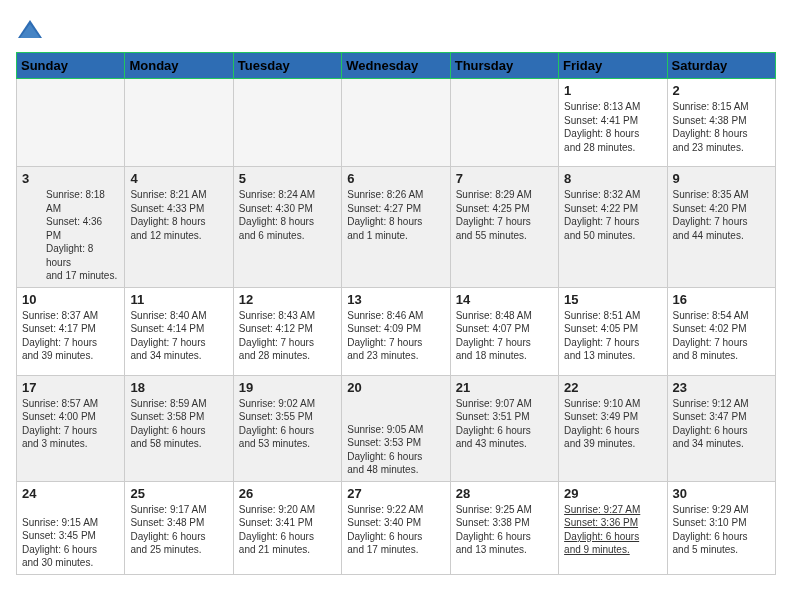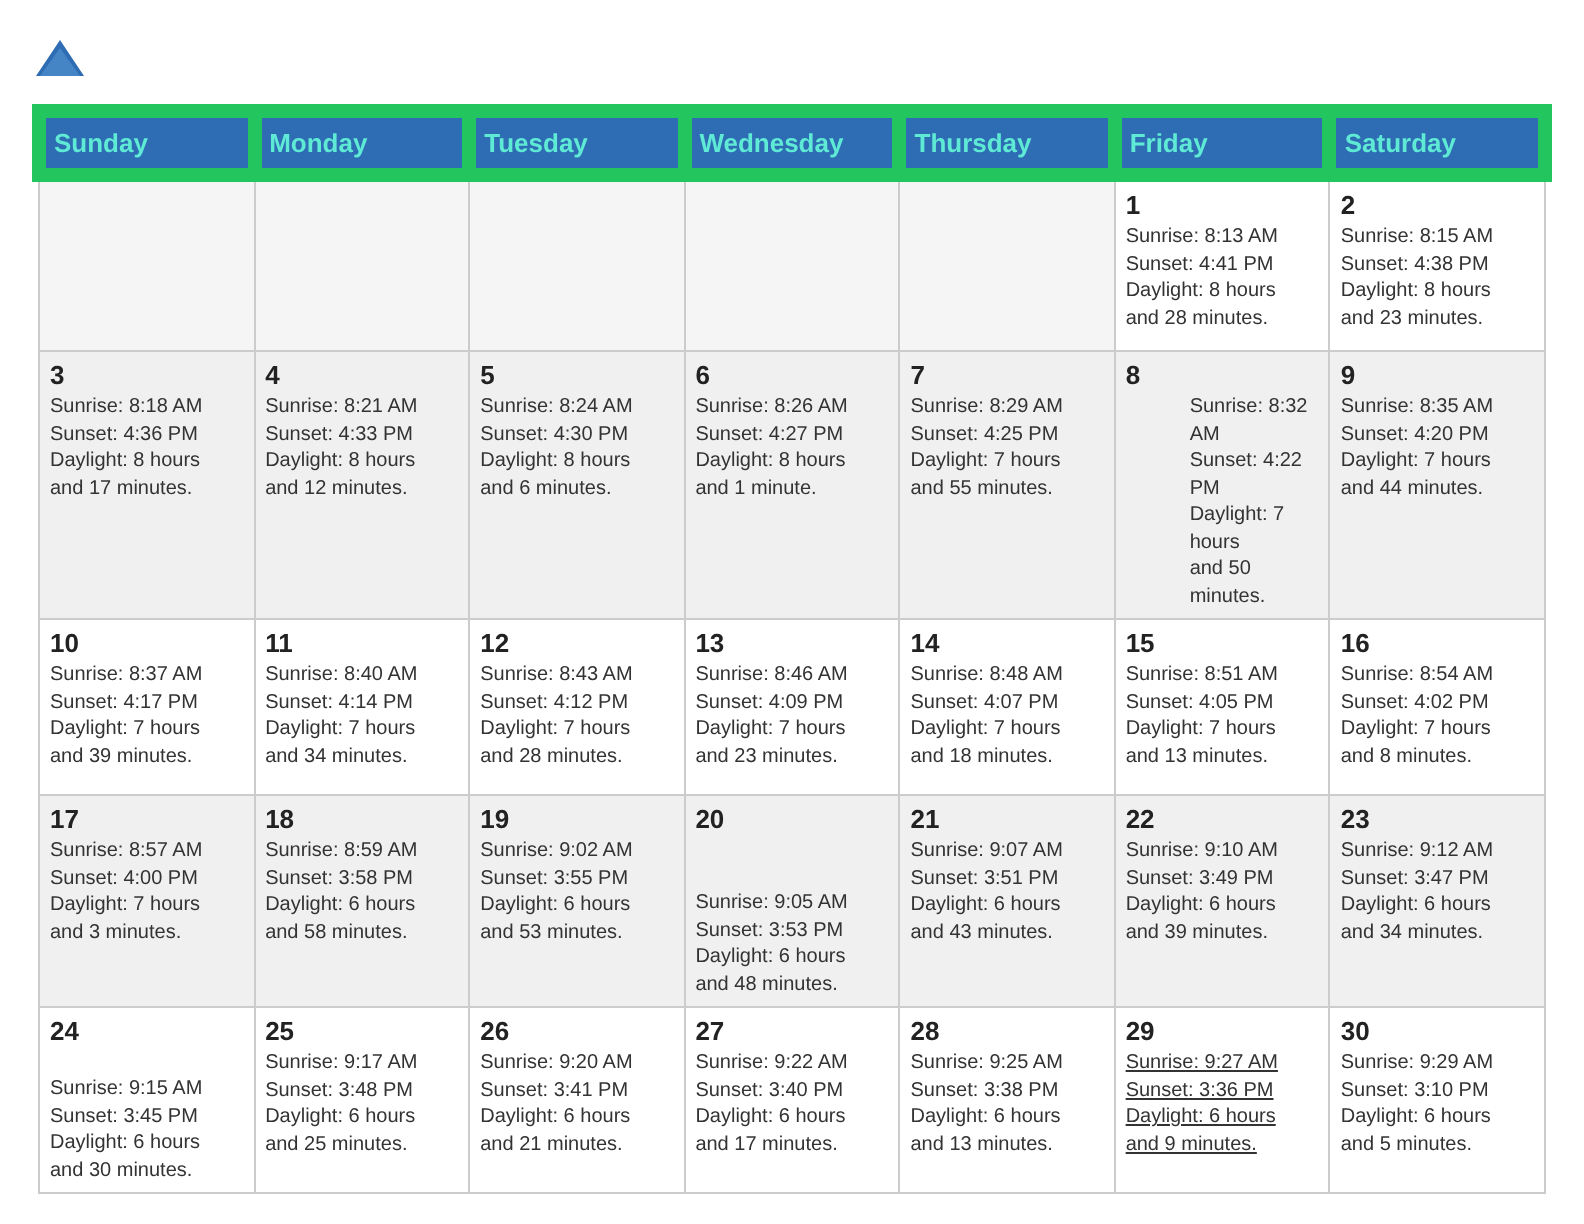--- a/index.html
+++ b/index.html
@@ -53,26 +53,26 @@
       font-size: 16px;
       color: #444;
     }
     .calendar {
       width: 100%;
       border-collapse: collapse;
       table-layout: fixed;
     }
     .calendar th {
       background: #2e6db4;
-      color: #5eead4;
+      color: #000000;
       font-size: 13px;
       font-weight: bold;
       padding: 5px 4px;
       text-align: left;
-      border: 7px solid #22c55e;
+      border: 1px solid #22c55e;
     }
     .calendar td {
       vertical-align: top;
       border: 1px solid #ccc;
       padding: 4px 5px;
       height: 88px;
       background: #fff;
       font-size: 10.5px;
       color: #333;
       width: 14.28%;
@@ -146,21 +146,21 @@
           <span class="day-num">2</span>
           <div class="day-info" style="white-space: pre-line;">Sunrise: 8:15 AM
 Sunset: 4:38 PM
 Daylight: 8 hours
 and 23 minutes.</div>
         </td>
       </tr>
       <tr class="row-shaded">
         <td>
           <span class="day-num">3</span>
-          <div class="day-info" style="white-space: pre-line;">Sunrise: 8:18 AM
+          <div class="day-info" style="white-space: pre-line; margin-left: 24px;">Sunrise: 8:18 AM
 Sunset: 4:36 PM
 Daylight: 8 hours
 and 17 minutes.</div>
         </td>
         <td>
           <span class="day-num">4</span>
           <div class="day-info" style="white-space: pre-line;">Sunrise: 8:21 AM
 Sunset: 4:33 PM
 Daylight: 8 hours
 and 12 minutes.</div>
@@ -181,21 +181,21 @@
         </td>
         <td>
           <span class="day-num">7</span>
           <div class="day-info" style="white-space: pre-line;">Sunrise: 8:29 AM
 Sunset: 4:25 PM
 Daylight: 7 hours
 and 55 minutes.</div>
         </td>
         <td>
           <span class="day-num">8</span>
-          <div class="day-info" style="white-space: pre-line; margin-left: 32px;">Sunrise: 8:32 AM
+          <div class="day-info" style="white-space: pre-line;">Sunrise: 8:32 AM
 Sunset: 4:22 PM
 Daylight: 7 hours
 and 50 minutes.</div>
         </td>
         <td>
           <span class="day-num">9</span>
           <div class="day-info" style="white-space: pre-line;">Sunrise: 8:35 AM
 Sunset: 4:20 PM
 Daylight: 7 hours
 and 44 minutes.</div>

